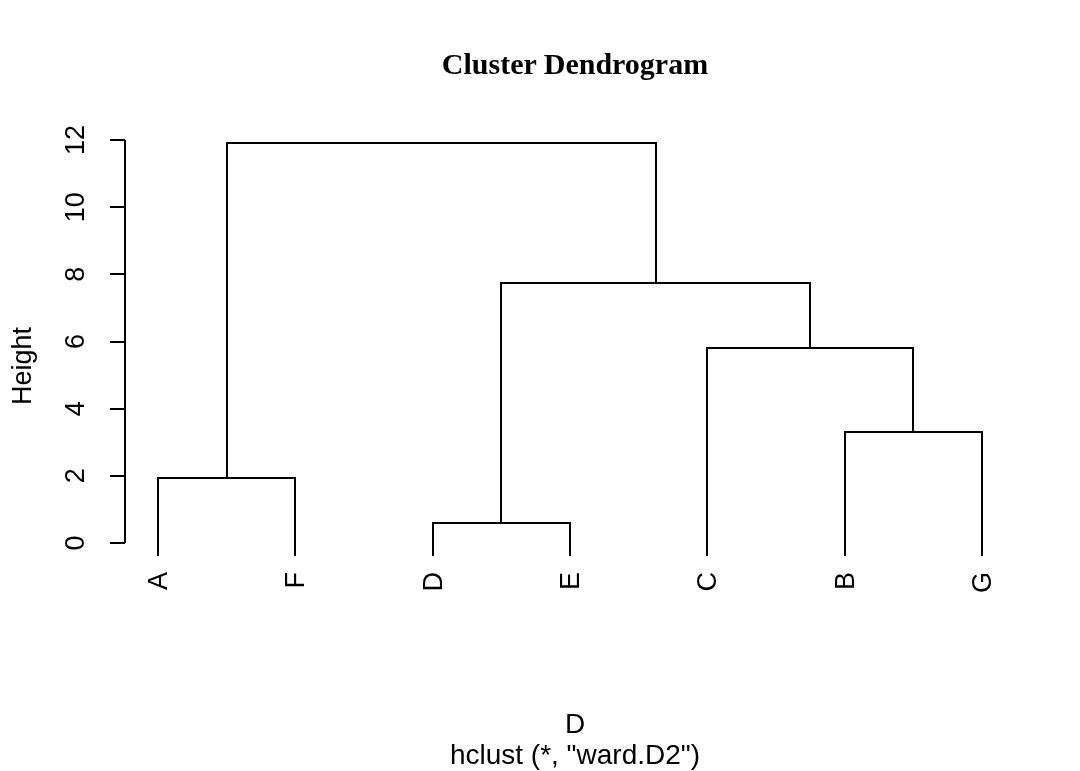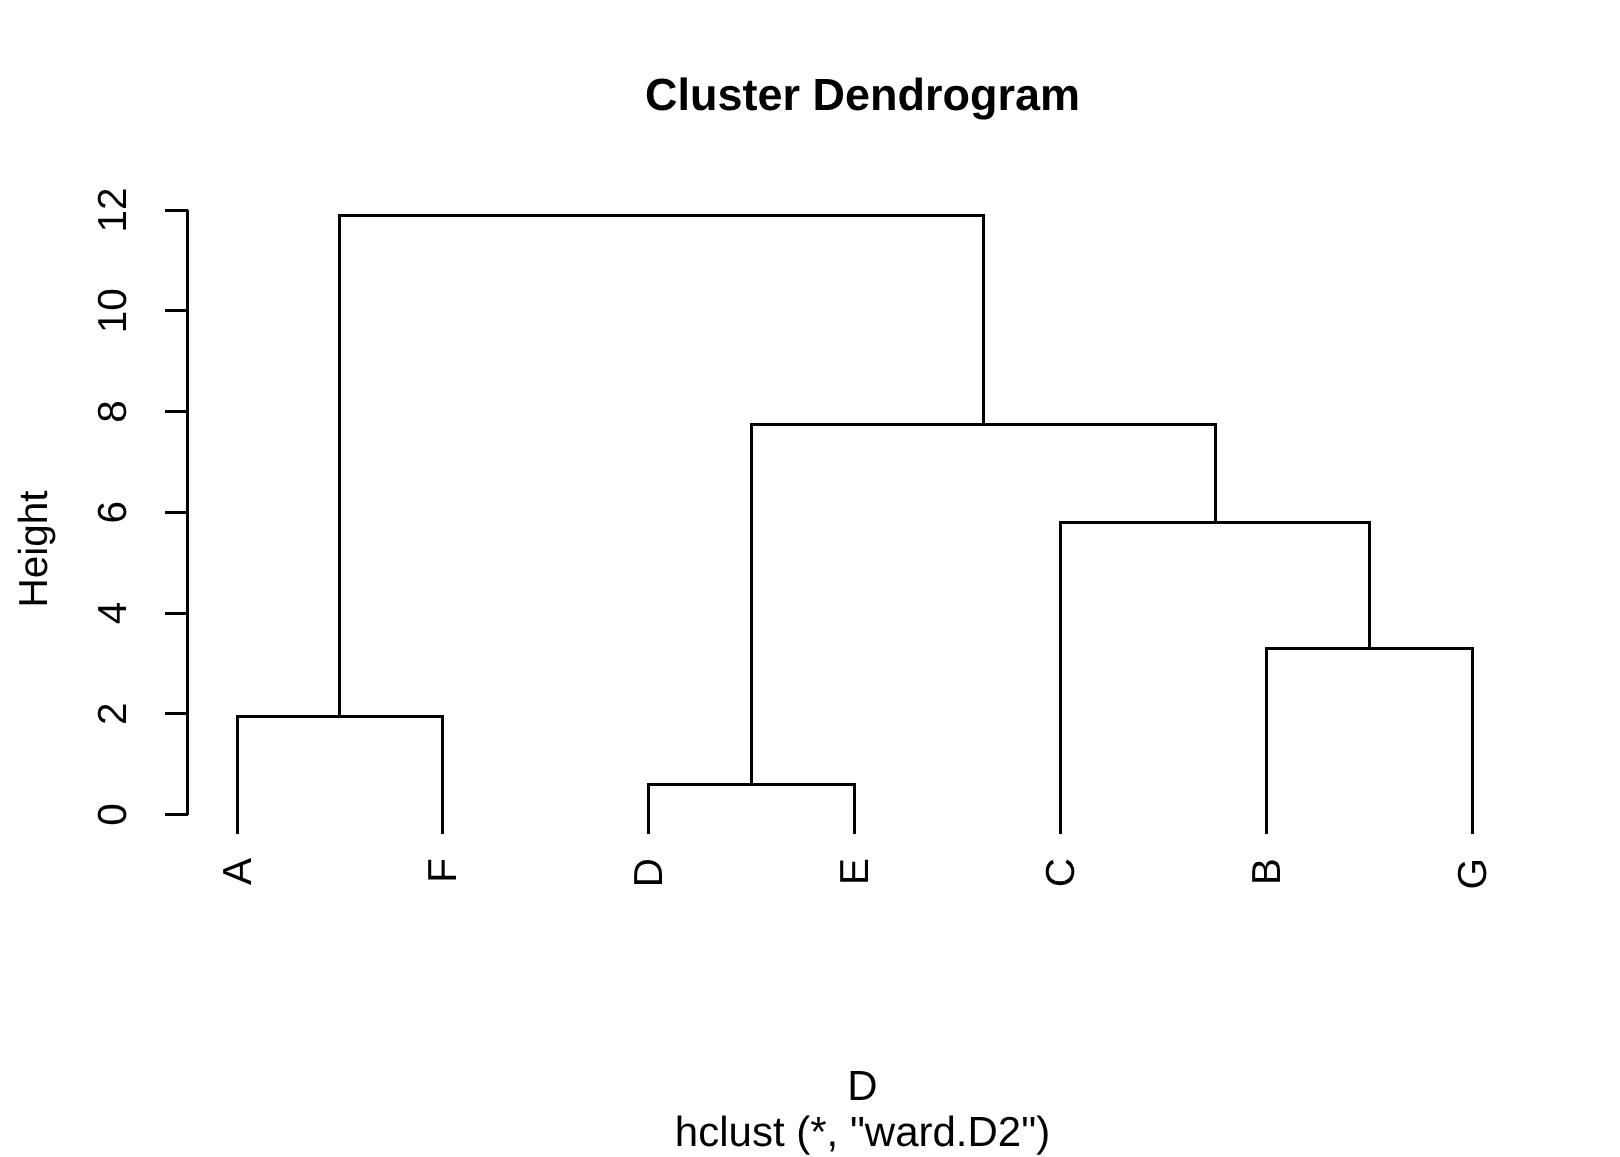--- a/index.html
+++ b/index.html
@@ -13,20 +13,21 @@
   }
   .chart-title {
     position: absolute;
     left: 115px;
     top: 47px;
     width: 920px;
     text-align: center;
     font-size: 30px;
     font-weight: bold;
     color: #000000;
+    font-family: Liberation Serif, serif;
   }
   .xlab {
     position: absolute;
     left: 115px;
     top: 708px;
     width: 920px;
     text-align: center;
     font-size: 28px;
     color: #000000;
   }

